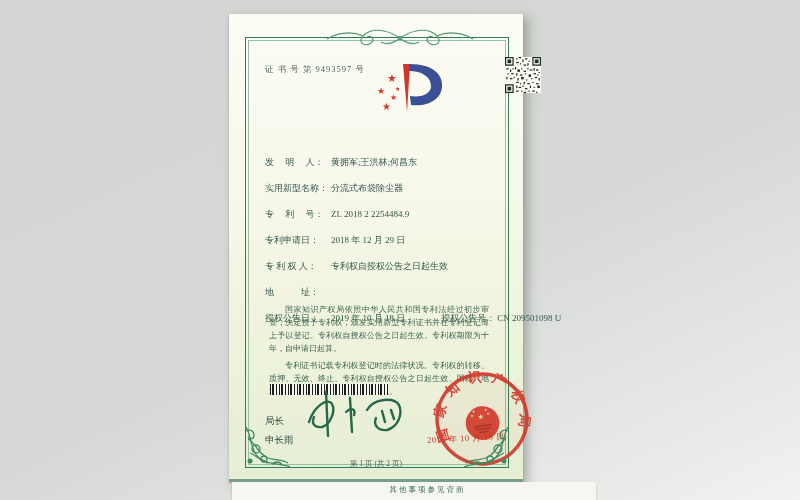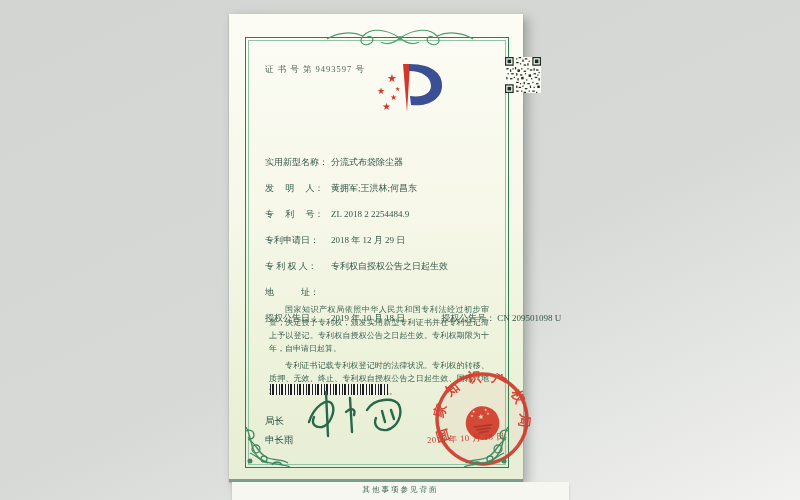--- a/index.html
+++ b/index.html
@@ -53,21 +53,21 @@
     position:absolute;left:198px;top:419px;font-size:8.5px;color:#c23528;
     transform:rotate(-3deg);letter-spacing:.5px;white-space:nowrap;
   }
   .page-num{position:absolute;left:0;right:0;top:445px;text-align:center;font-size:7.5px;color:#3c6352;}
   .flourish{position:absolute;left:86px;top:12px;width:170px;height:24px;}
   .corner{position:absolute;width:52px;height:62px;}
   .corner.bl{left:13px;bottom:8px;}
   .corner.br{right:11px;bottom:8px;transform:scaleX(-1);}
   .sheet2{
     position:absolute;left:232px;top:482px;width:337px;height:18px;
-    background:#f6f7f1;box-shadow:0 2px 3px rgba(0,0,0,.15);
+    background:#f6f7f1;box-shadow:0 2px 3px rgba(0,0,0,.15);padding-left:27px;
   }
   .back-note{margin-top:3px;text-align:center;font-size:7.5px;color:#3f6b54;letter-spacing:2px;}
 </style>
 </head>
 <body>
 
 <div class="page">
 
   <div class="border-outer">
     <div class="border-inner"></div>
@@ -161,26 +161,26 @@
         <rect x="15" y="28" width="2" height="1"></rect>
         <rect x="19" y="27" width="1" height="1"></rect>
         <rect x="22" y="27" width="2" height="1"></rect>
         <rect x="25" y="28" width="1" height="1"></rect>
     </g>
   </svg>
 
 
   <div class="fields">
     <div class="frow">
+      <span class="lab">发　 明　 人：</span>
+      <span class="val">黄拥军;王洪林;何昌东</span>
+    </div>
+    <div class="frow">
       <span class="lab">实用新型名称：</span>
       <span class="val">分流式布袋除尘器</span>
-    </div>
-    <div class="frow">
-      <span class="lab">发　 明　 人：</span>
-      <span class="val">黄拥军;王洪林;何昌东</span>
     </div>
     <div class="frow">
       <span class="lab">专　 利　 号：</span>
       <span class="val">ZL 2018 2 2254484.9</span>
     </div>
     <div class="frow">
       <span class="lab">专利申请日：</span>
       <span class="val">2018 年 12 月 29 日</span>
     </div>
     <div class="frow">
@@ -240,20 +240,21 @@
         <text x="51" y="41" font-size="4" fill="#f6d7ac">★</text>
         <rect x="39" y="54" width="18" height="1.6" fill="#a82a1d"></rect>
         <rect x="41" y="57" width="14" height="1.6" fill="#a82a1d"></rect>
         <rect x="43" y="60" width="10" height="1.6" fill="#a82a1d"></rect>
       </g>
     </g>
   </svg>
 
   <div class="seal-date">2019 年 10 月 18 日</div>
 
+  <div class="page-num">第 1 页 (共 2 页)</div>
 
   <svg class="corner bl" viewBox="0 0 52 62">
     <g stroke="#3f8a60" fill="none" stroke-width="1.3">
       <path d="M4,18 C10,28 8,40 16,48 C24,56 38,54 48,58"></path>
       <path d="M6,30 C14,34 16,44 24,48 C32,52 40,50 46,54"></path>
       <path d="M8,44 C14,46 18,52 26,54"></path>
       <circle cx="14" cy="40" r="4"></circle>
       <circle cx="22" cy="50" r="3"></circle>
       <path d="M4,22 C8,20 12,22 12,26 C12,30 8,31 6,28"></path>
       <path d="M30,56 C32,52 38,52 40,56"></path>

